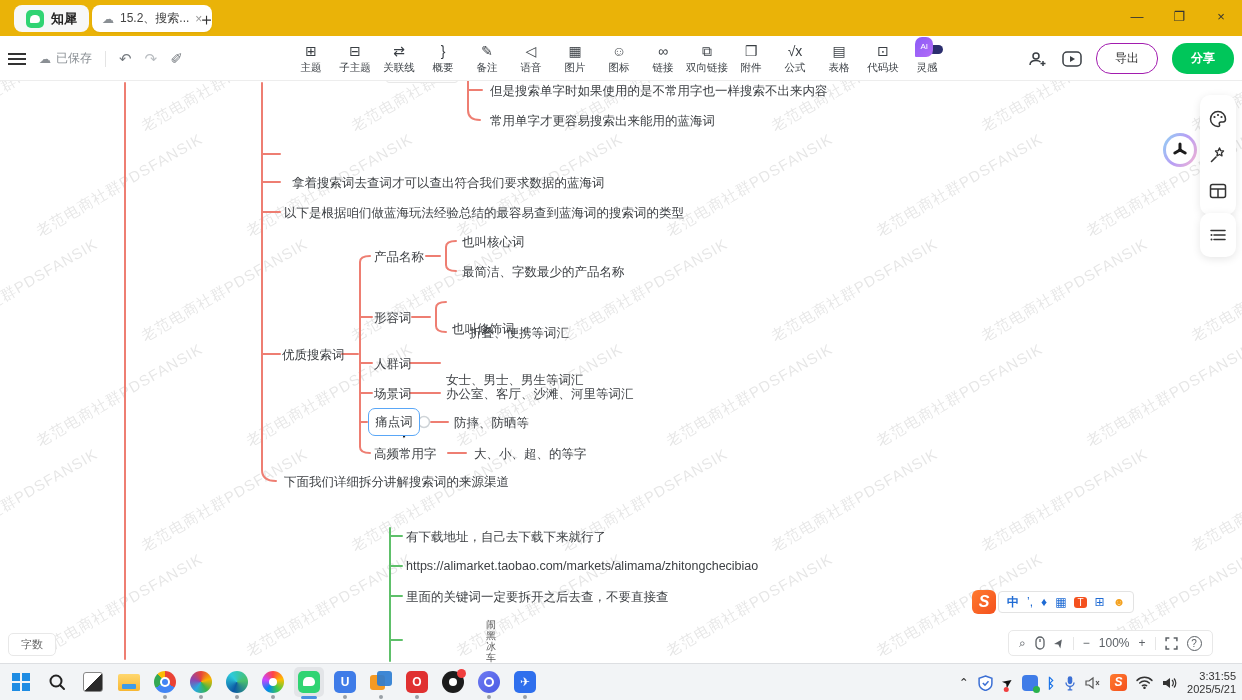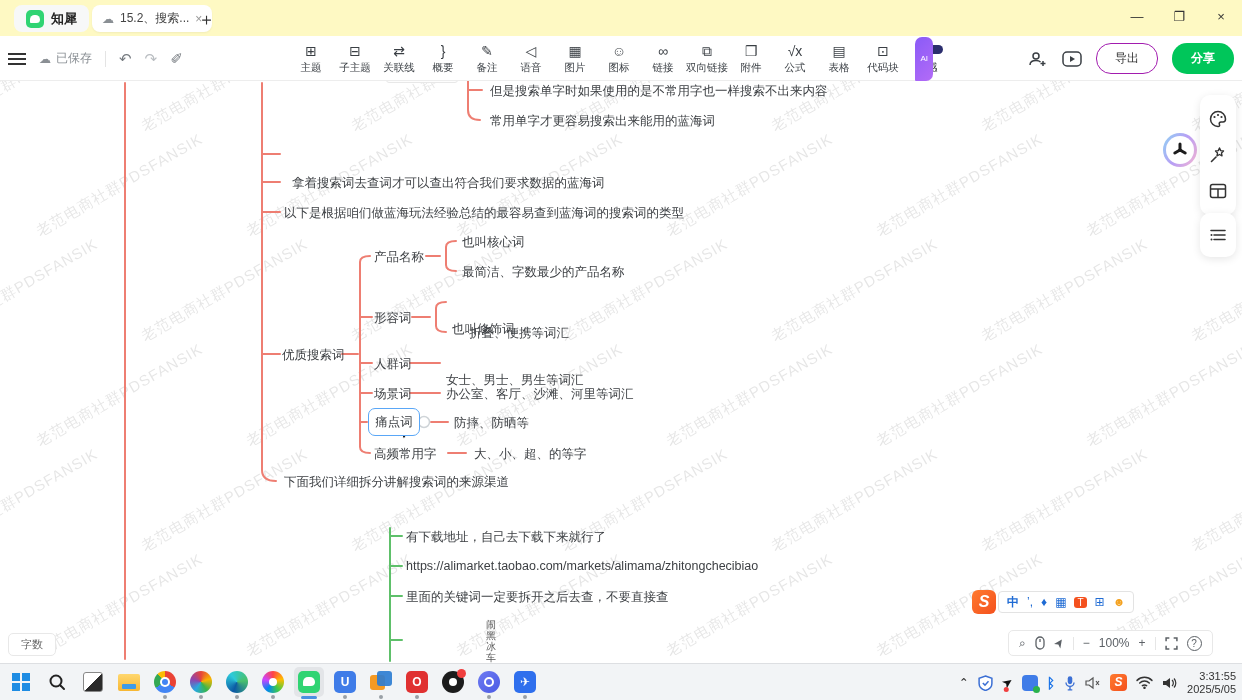--- a/index.html
+++ b/index.html
@@ -1,21 +1,21 @@
 <!DOCTYPE html>
 <html><head>
 <meta charset="utf-8">
 <style>
   * { margin:0; padding:0; box-sizing:border-box; }
   html,body { width:1242px; height:700px; overflow:hidden;
     font-family:"Liberation Sans","DejaVu Sans",sans-serif; background:#fff; }
   .abs { position:absolute; }
 
   
-  #titlebar { position:absolute; left:0; top:0; width:1242px; height:36px; background:#fef9c3; }
+  #titlebar { position:absolute; left:0; top:0; width:1242px; height:36px; background:#eab308; }
   .apptab { position:absolute; left:14px; top:5px; height:27px; display:flex; align-items:center;
     gap:7px; background:#f7f8f8; border-radius:8px; padding:0 12px; }
   .applogo { width:18px; height:18px; border-radius:5px; background:#30d473; position:relative; }
   .applogo::after { content:""; position:absolute; left:4px; top:5px; width:10px; height:8px;
     background:#fff; border-radius:5px 5px 4px 1px; }
   .apptab .t { font-size:13px; font-weight:bold; color:#222; }
   .doctab { position:absolute; left:92px; top:5px; height:27px; display:flex; align-items:center;
     gap:6px; background:#fff; border-radius:8px; padding:0 10px; box-shadow:0 1px 2px rgba(0,0,0,.05); }
   .doctab .t { font-size:12px; color:#444; max-width:70px; white-space:nowrap; overflow:hidden; }
   .tabclose { color:#999; font-size:12px; cursor:pointer; }
@@ -30,21 +30,21 @@
   .hamb { width:18px; height:12px; border-top:2px solid #333; border-bottom:2px solid #333; position:relative; }
   .hamb::after { content:""; position:absolute; left:0; top:3px; width:18px; height:2px; background:#333; }
   .saved { display:flex; align-items:center; gap:5px; font-size:12px; color:#8a8f94; }
   .vdiv { width:1px; height:16px; background:#e4e4e4; }
   .ugray { font-size:15px; color:#767b80; }
   .tool { display:flex; flex-direction:column; align-items:center; width:38px; gap:2px; cursor:pointer; position:relative; }
   .tool .ig { font-size:14px; height:16px; line-height:16px; color:#3a3f44; }
   .tool .lb { font-size:10.5px; color:#3a3f44; white-space:nowrap; }
   #tools { position:absolute; left:292px; top:7px; display:flex; gap:6px; }
   .aibadge { position:absolute; right:-6px; top:-6px; background:linear-gradient(135deg,#8a5bf7,#b36bf7);
-    color:#fff; font-size:8px; font-weight:normal; padding:14px 5px; border-radius:7px 7px 7px 1px; }
+    color:#fff; font-size:8px; font-weight:normal; padding:2px 5px; border-radius:7px 7px 7px 1px; }
   .aidot { position:absolute; left:2px; top:2px; width:14px; height:9px; background:#2b2e6e; border-radius:5px; }
   .tbright { position:absolute; right:8px; top:0; height:45px; display:flex; align-items:center; gap:14px; }
   .btn-export { border:1px solid #a21caf; background:#fff; border-radius:15px; font-size:12px;
     color:#333; padding:6px 18px; }
   .btn-share { background:#00c65a; border:none; border-radius:15px; font-size:12px; font-weight:bold;
     color:#fff; padding:7px 19px; }
 
   
   #canvas { position:absolute; left:0; top:81px; width:1242px; height:582px; background:#fff; overflow:hidden; }
   #watermarks span { position:absolute; transform:rotate(-30deg); font-size:15px; color:rgba(0,0,0,.10);
@@ -488,16 +488,16 @@
     <svg width="17" height="13" viewBox="0 0 16 12">
         <path d="M1,4 a10,10 0 0 1 14,0 M3.5,6.5 a6.5,6.5 0 0 1 9,0 M6,9 a3.5,3.5 0 0 1 4,0" fill="none" stroke="#333" stroke-width="1.4" stroke-linecap="round"></path>
         <circle cx="8" cy="11" r="1.2" fill="#333"></circle>
       </svg>
     <svg width="16" height="14" viewBox="0 0 16 14">
         <path d="M1,5 H4 L8,2 V12 L4,9 H1 Z" fill="#333"></path>
         <path d="M10,4 a4,4 0 0 1 0,6 M12,2.5 a6.5,6.5 0 0 1 0,9" fill="none" stroke="#333" stroke-width="1.2"></path>
       </svg>
     <div class="clock">
       <div>3:31:55</div>
-      <div>2025/5/05</div>
+      <div>2025/5/21</div>
     </div>
   </div>
 </div>
 
 </body></html>

